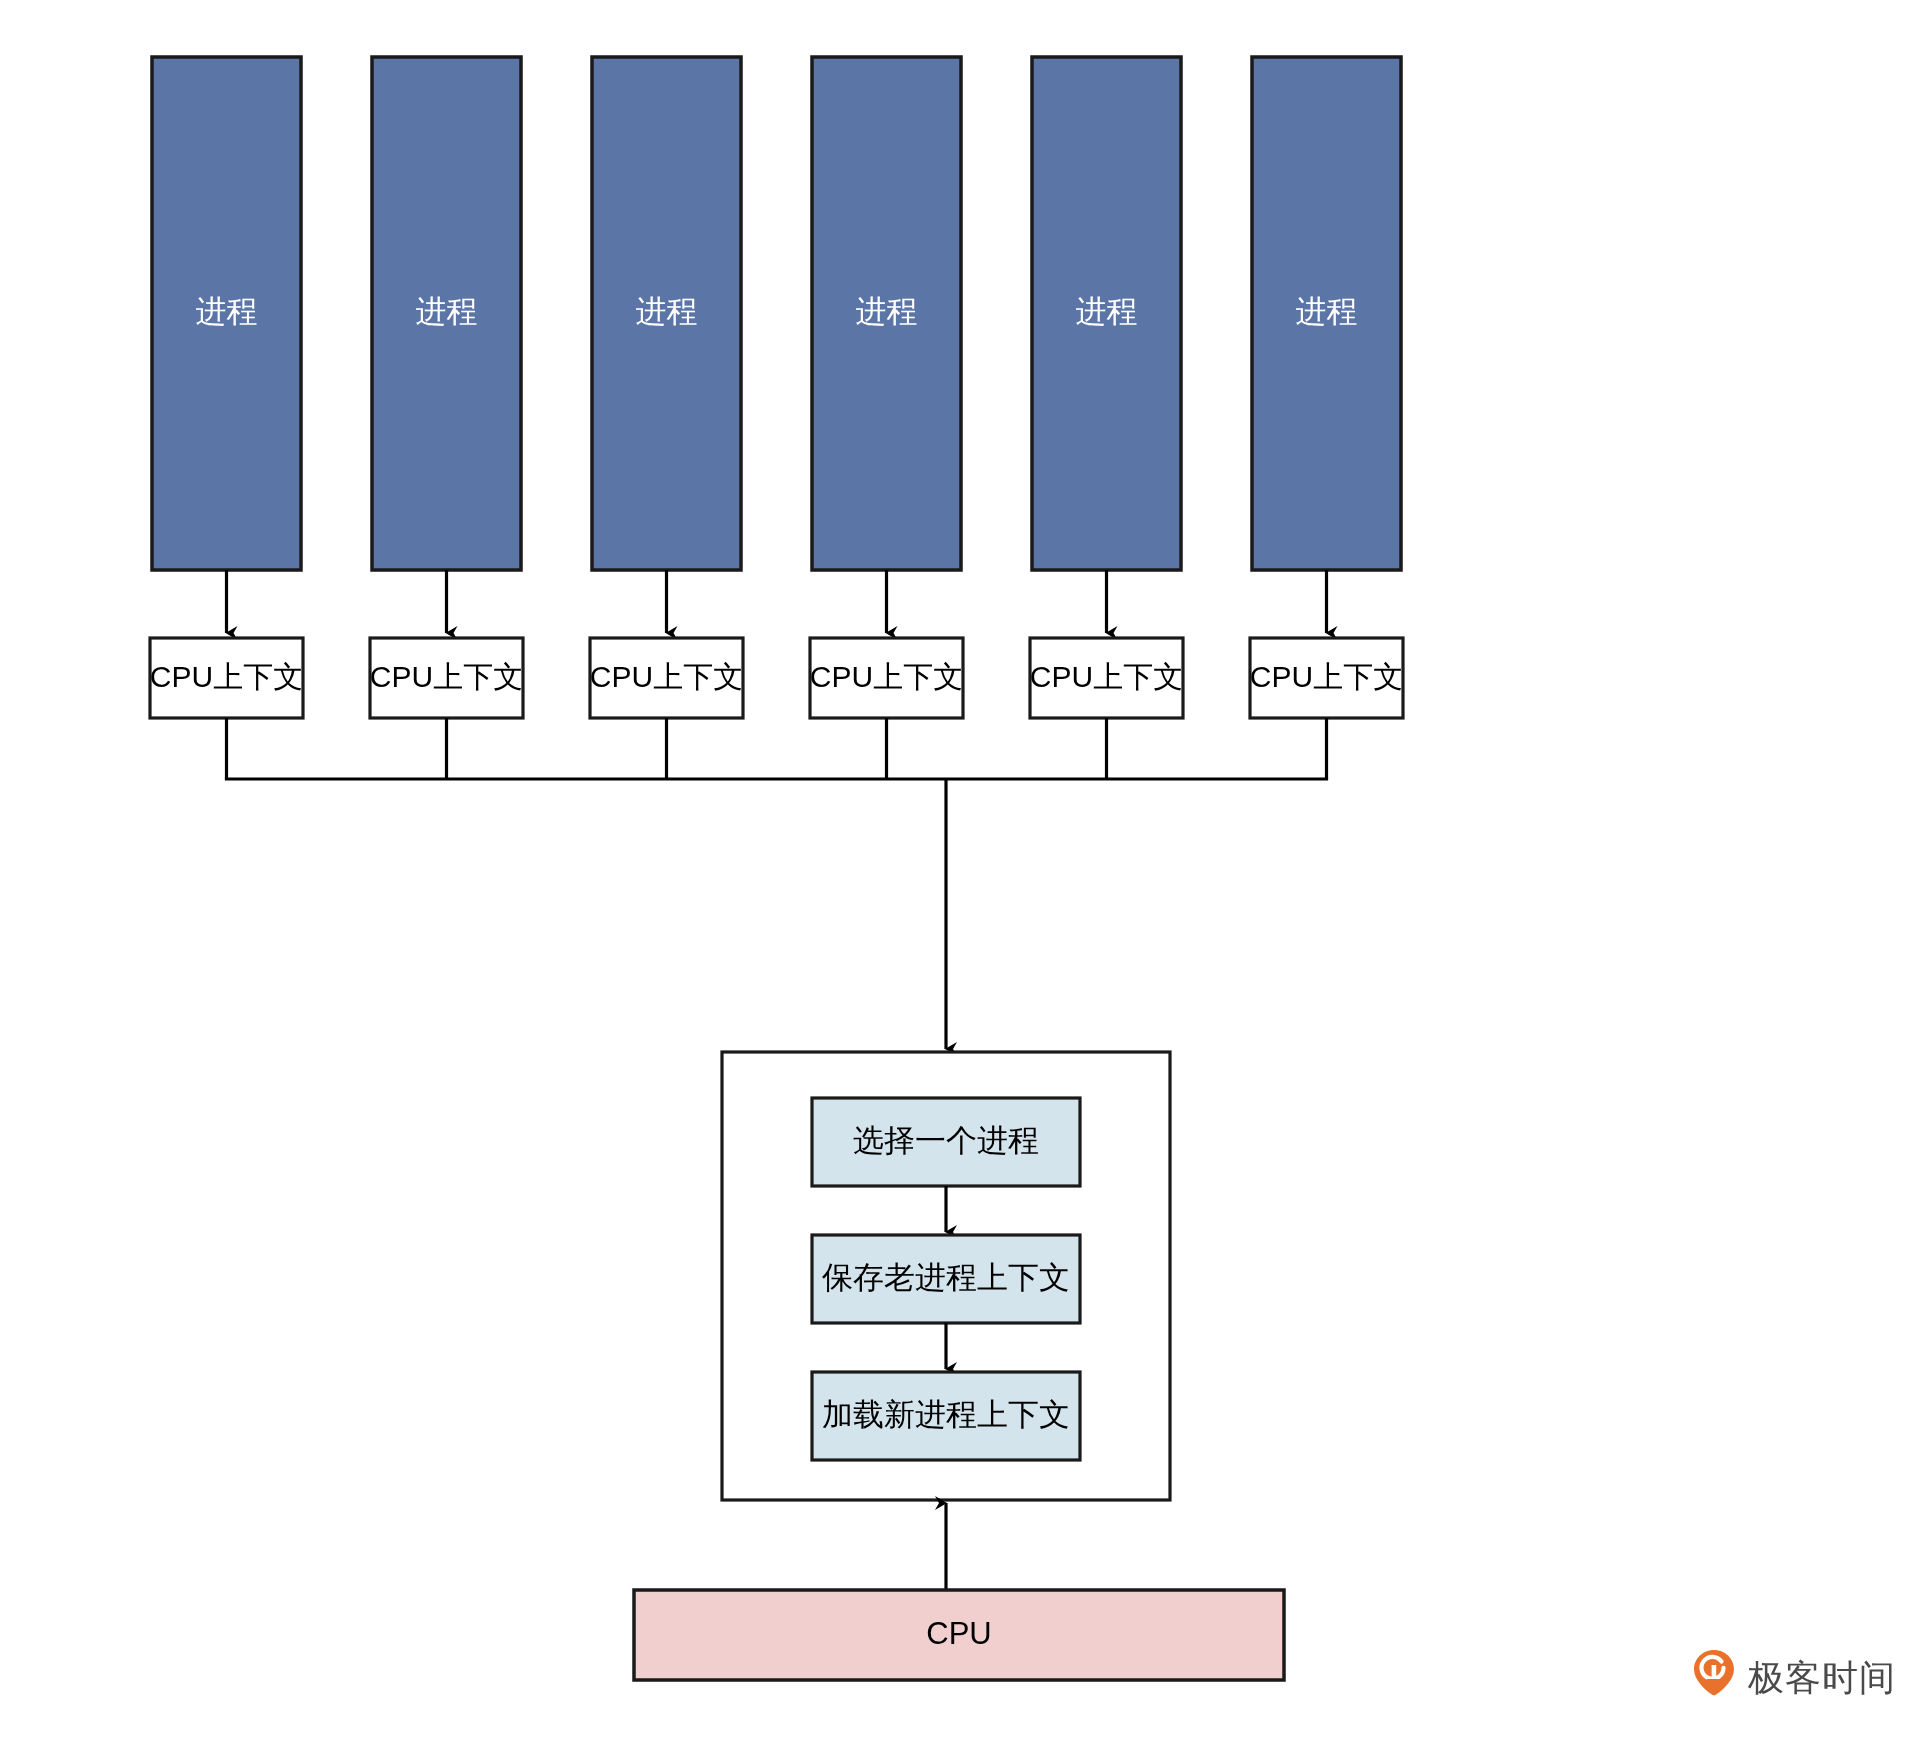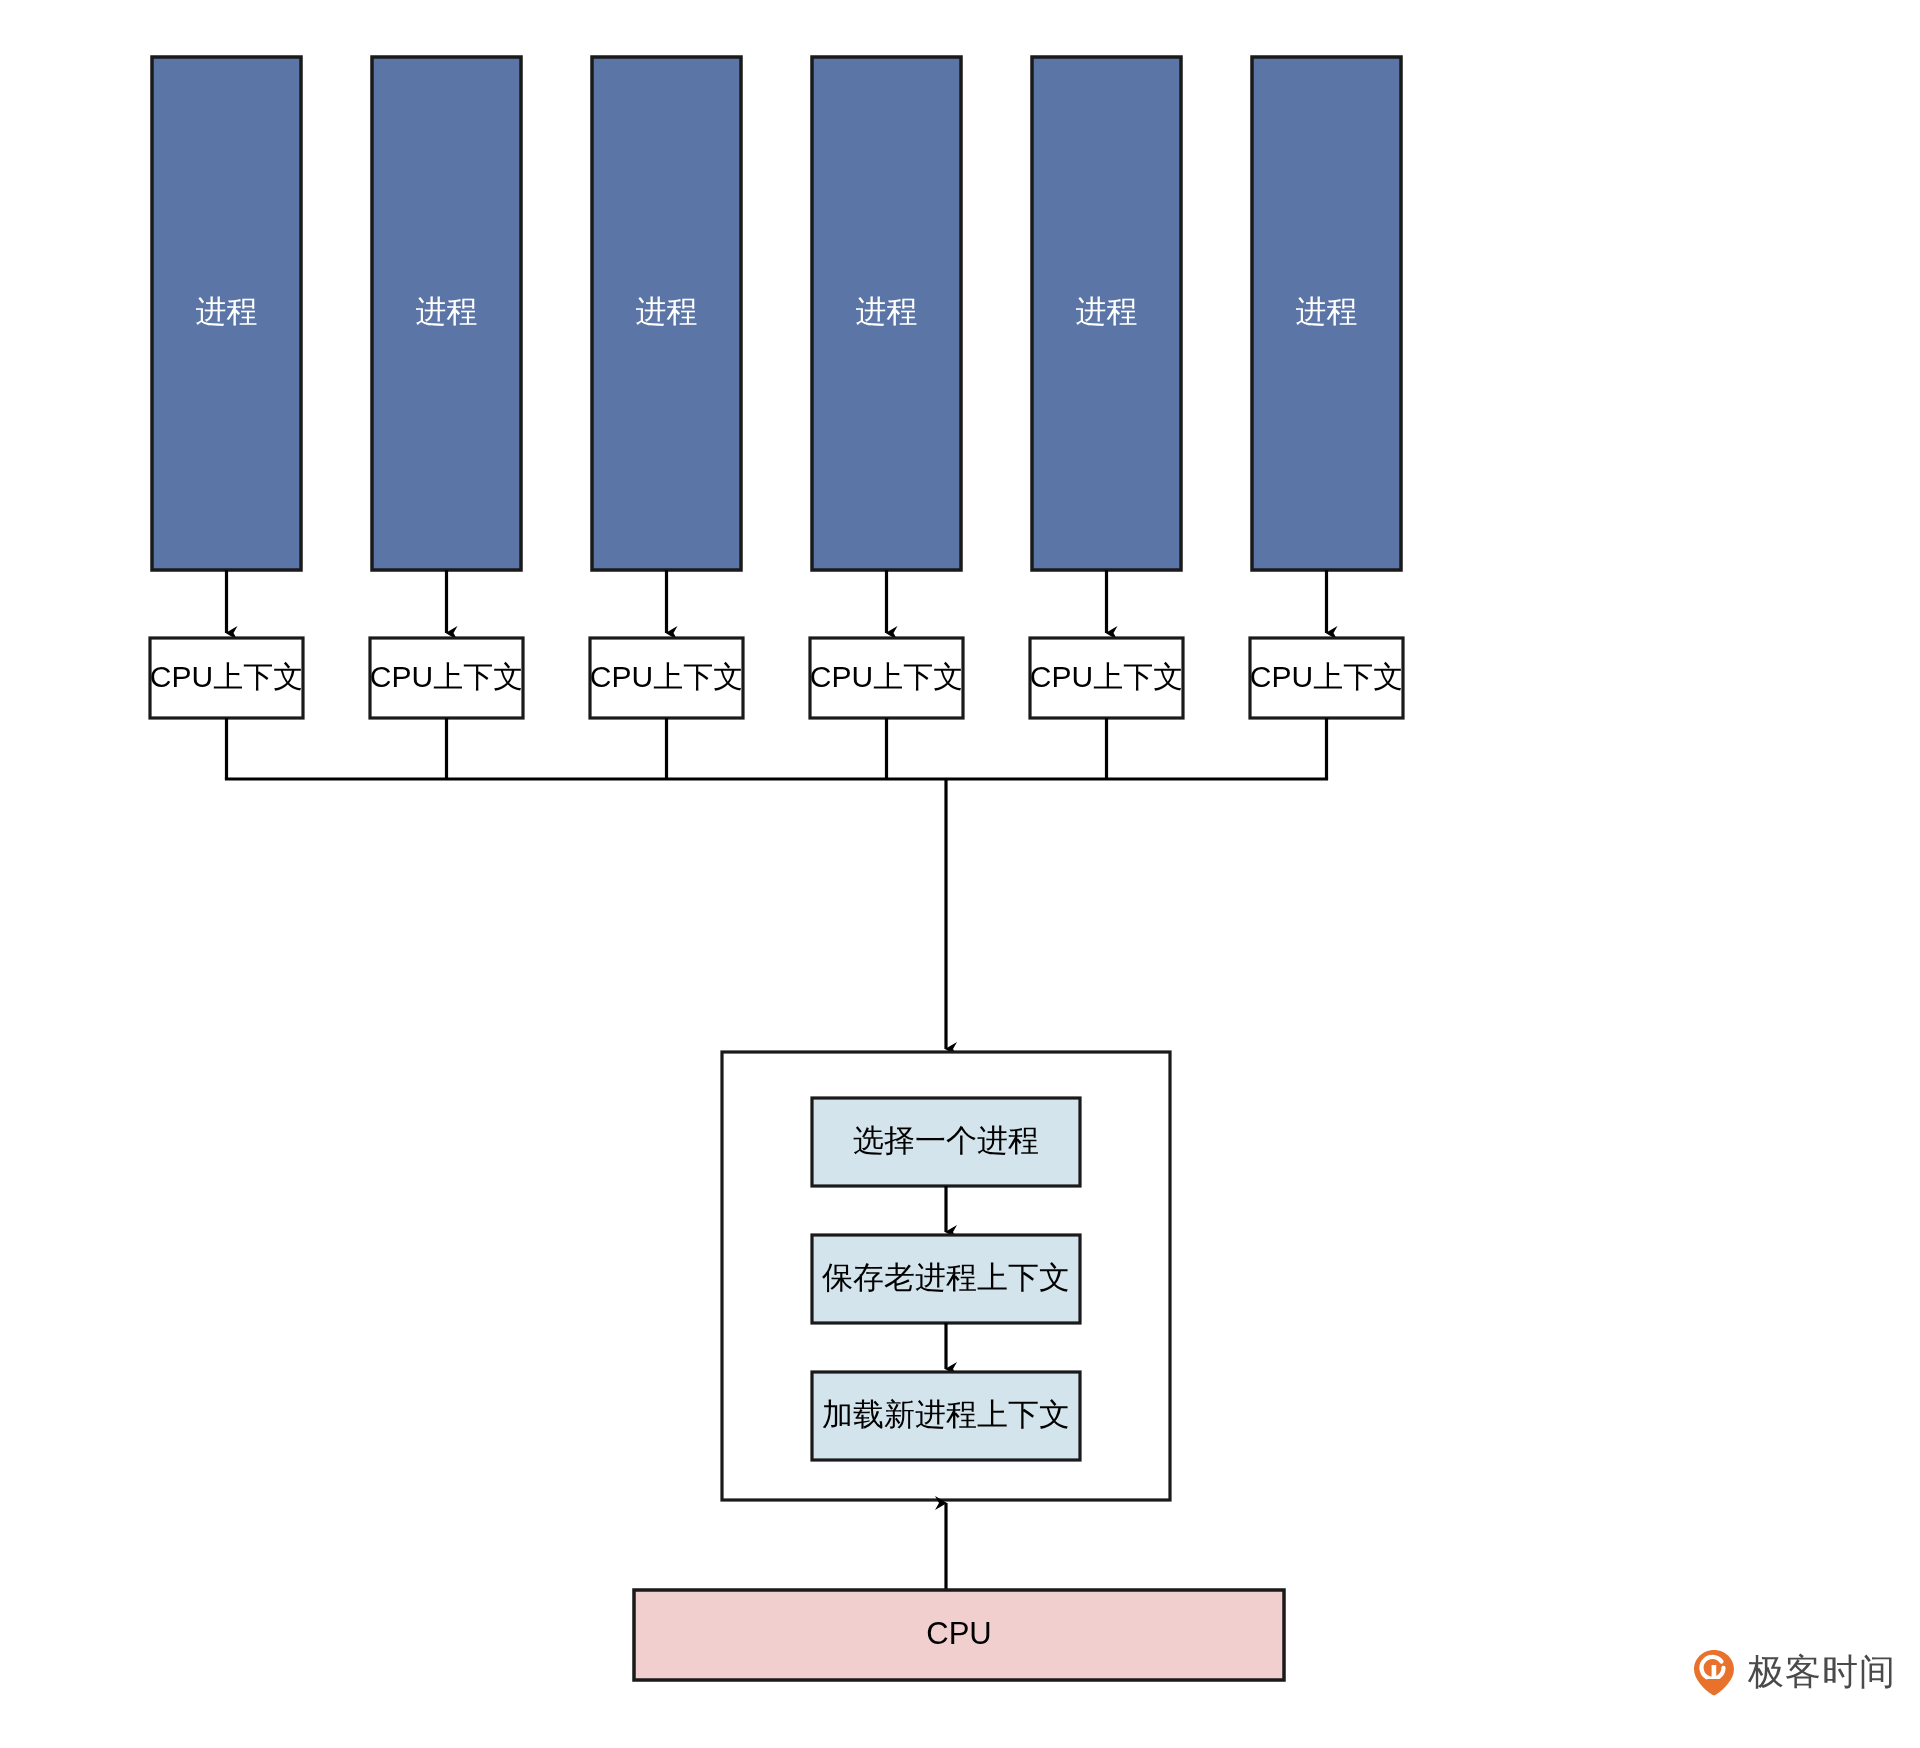--- a/index.html
+++ b/index.html
@@ -84,21 +84,21 @@
   }
   .arrowhead {
     fill: #000000;
   }
   
   #watermark {
     position: absolute;
     left: 1692px;
     top: 1648px;
     display: flex;
-    align-items: center;
+    align-items: flex-end;
     gap: 12px;
   }
   #watermark .mark-icon {
     width: 44px;
     height: 48px;
   }
   #watermark .mark-text {
     font-family: "DejaVu Sans", "Liberation Sans", sans-serif;
     font-size: 36px;
     color: #4a4a4a;

